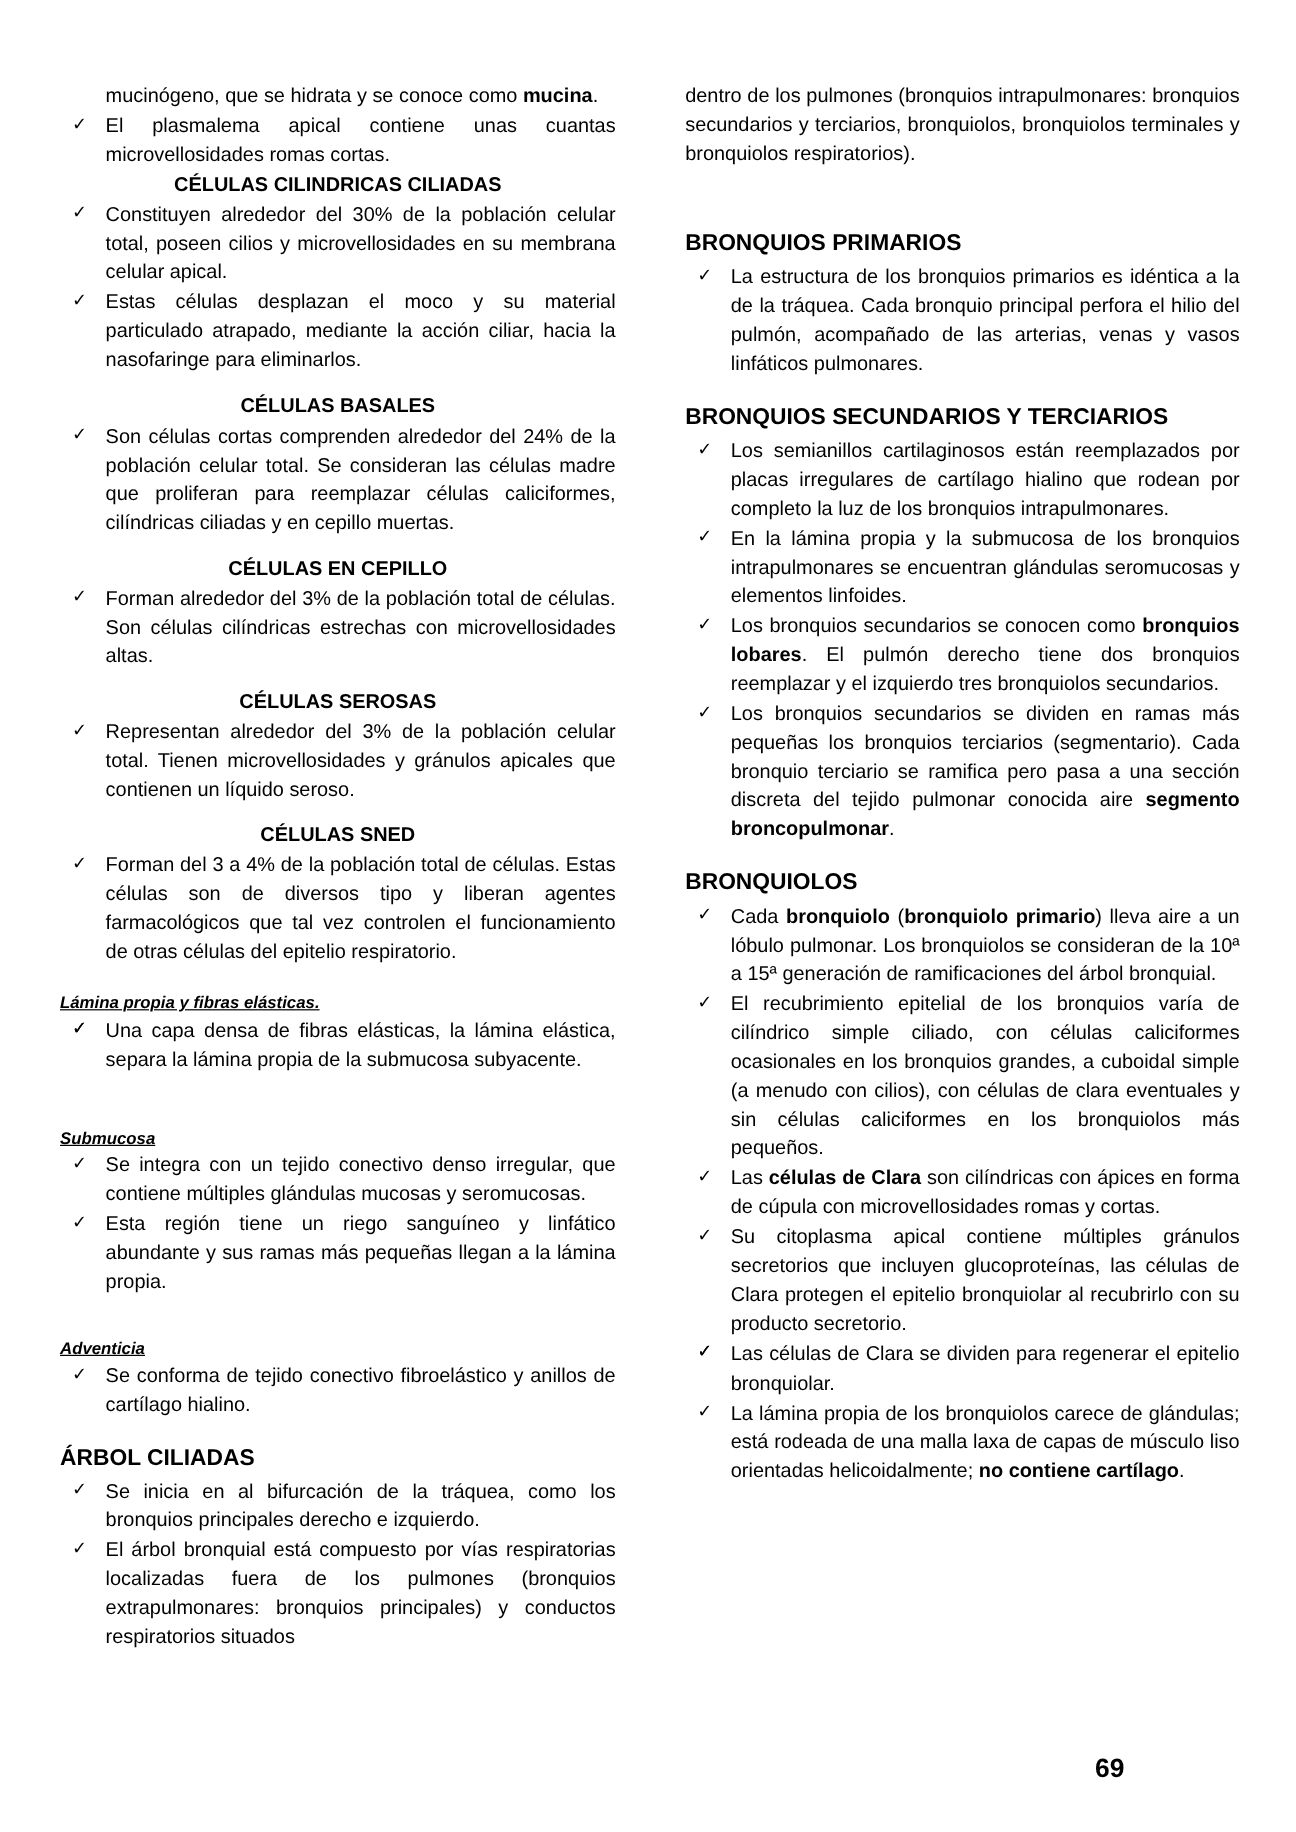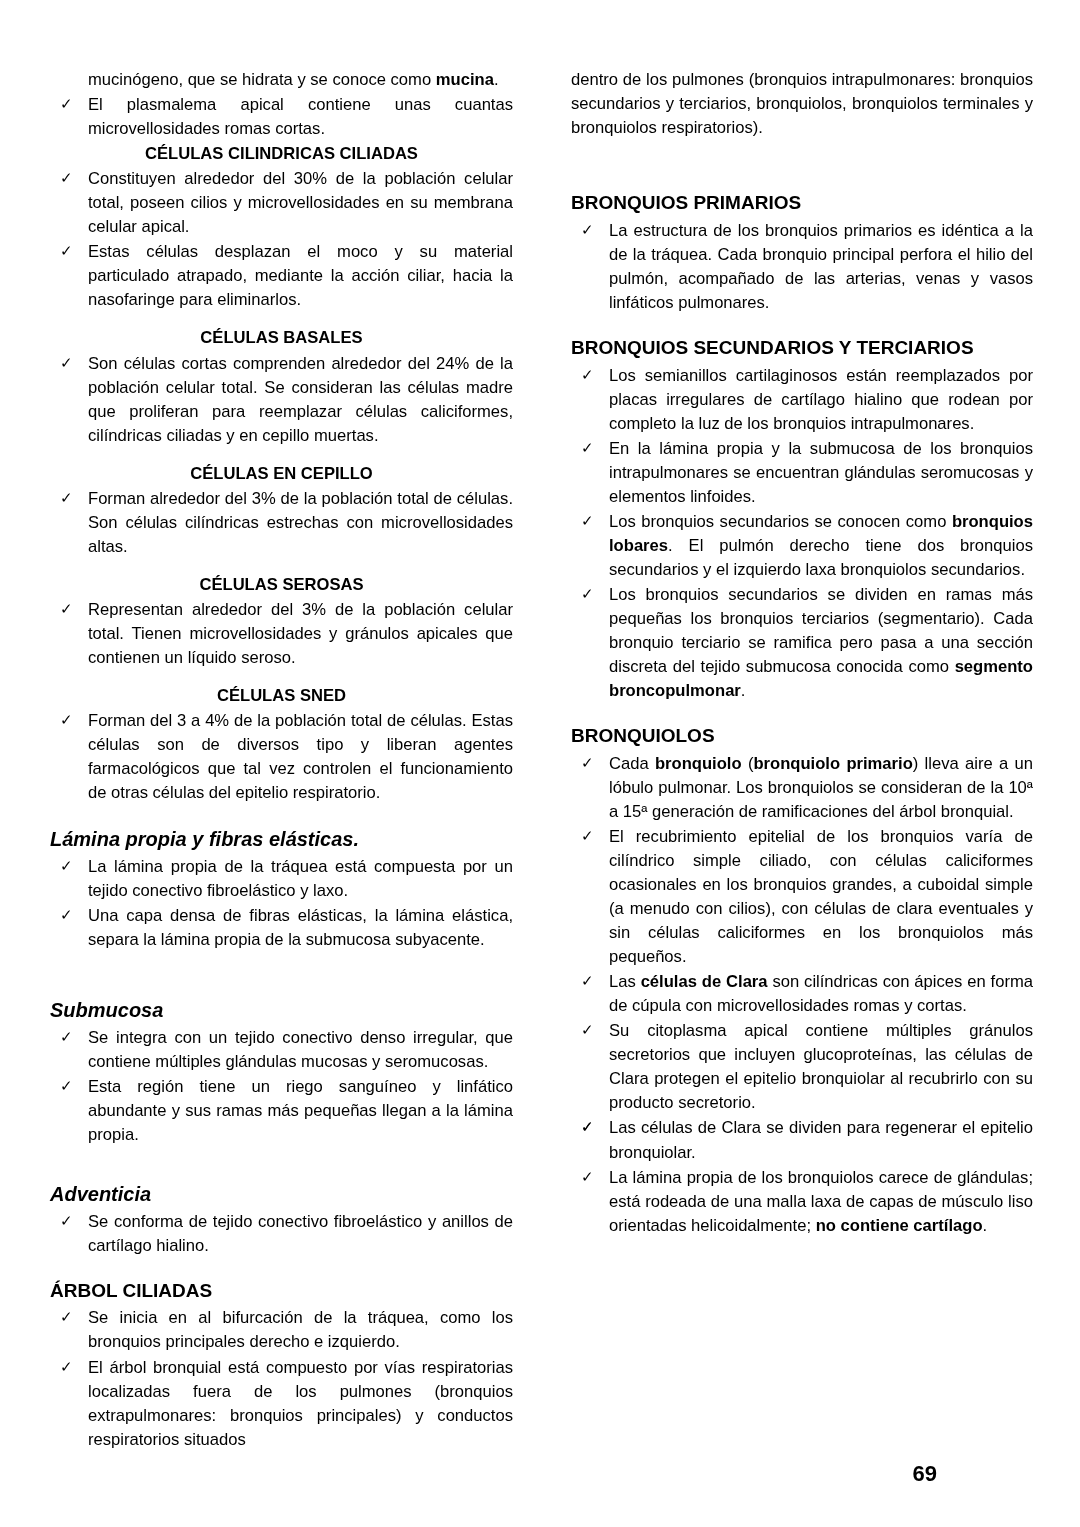--- a/index.html
+++ b/index.html
@@ -49,23 +49,24 @@
     margin-top: 0;
   }
   .heading-lg {
     font-size: 19px;
     font-weight: bold;
     line-height: 1.4;
     margin-top: 20px;
     margin-bottom: 2px;
   }
   .heading-italic {
-    font-size: 20px;
+    font-size: 14px;
     font-weight: bold;
     font-style: italic;
+    text-decoration: underline;
     line-height: 1.45;
     margin-top: 20px;
     margin-bottom: 1px;
   }
   .list {
     list-style: none;
   }
   .list li {
     position: relative;
     padding-left: 38px;
@@ -137,21 +138,21 @@
             <li><span class="tick">✓</span><span>Representan alrededor del 3% de la población celular total. Tienen microvellosidades y gránulos apicales que contienen un líquido seroso.</span></li>
           </ul>
           <h3 class="heading">CÉLULAS SNED</h3>
           <ul class="list">
             <li><span class="tick">✓</span><span>Forman del 3 a 4% de la población total de células. Estas células son de diversos tipo y liberan agentes farmacológicos que tal vez controlen el funcionamiento de otras células del epitelio respiratorio.</span></li>
           </ul>
         </div>
 
       <h3 class="heading-italic">Lámina propia y fibras elásticas.</h3>
       <ul class="list" id="lamina-list">
-          <li><span class="tick">✓</span><span>La lámina propia de la tráquea está compuesta por un tejido conectivo fibroelástico y laxo.</span></li>
+          <li><span class="tick">✓</span></li>
           <li><span class="tick">✓</span><span>Una capa densa de fibras elásticas, la lámina elástica, separa la lámina propia de la submucosa subyacente.</span></li>
         </ul>
 
       <div class="spacer-md"></div>
       <h3 class="heading-italic">Submucosa</h3>
       <ul class="list" id="submucosa-list">
           <li><span class="tick">✓</span><span>Se integra con un tejido conectivo denso irregular, que contiene múltiples glándulas mucosas y seromucosas.</span></li>
           <li><span class="tick">✓</span><span>Esta región tiene un riego sanguíneo y linfático abundante y sus ramas más pequeñas llegan a la lámina propia.</span></li>
         </ul>
 
@@ -176,22 +177,22 @@
       <div class="spacer-lg"></div>
       <h3 class="heading-lg">BRONQUIOS PRIMARIOS</h3>
       <ul class="list" id="primarios-list">
           <li><span class="tick">✓</span><span>La estructura de los bronquios primarios es idéntica a la de la tráquea. Cada bronquio principal perfora el hilio del pulmón, acompañado de las arterias, venas y vasos linfáticos pulmonares.</span></li>
         </ul>
 
       <h3 class="heading-lg">BRONQUIOS SECUNDARIOS Y TERCIARIOS</h3>
       <ul class="list" id="secundarios-list">
           <li><span class="tick">✓</span><span><span>Los semianillos cartilaginosos están reemplazados por placas irregulares de cartílago hialino que rodean por completo la luz de los bronquios intrapulmonares.</span></span></li>
           <li><span class="tick">✓</span><span><span>En la lámina propia y la submucosa de los bronquios intrapulmonares se encuentran glándulas seromucosas y elementos linfoides.</span></span></li>
-          <li><span class="tick">✓</span><span><span>Los bronquios secundarios se conocen como </span><span class="b">bronquios lobares</span><span>. El pulmón derecho tiene dos bronquios secundarios y el izquierdo laxa bronquiolos secundarios.</span></span></li>
-          <li><span class="tick">✓</span><span><span>Los bronquios secundarios se dividen en ramas más pequeñas los bronquios terciarios (segmentario). Cada bronquio terciario se ramifica pero pasa a una sección discreta del tejido submucosa conocida como </span><span class="b">segmento broncopulmonar</span><span>.</span></span></li>
+          <li><span class="tick">✓</span><span><span>Los bronquios secundarios se conocen como </span><span class="b">bronquios lobares</span><span>. El pulmón derecho tiene dos bronquios reemplazar y el izquierdo tres bronquiolos secundarios.</span></span></li>
+          <li><span class="tick">✓</span><span><span>Los bronquios secundarios se dividen en ramas más pequeñas los bronquios terciarios (segmentario). Cada bronquio terciario se ramifica pero pasa a una sección discreta del tejido pulmonar conocida aire </span><span class="b">segmento broncopulmonar</span><span>.</span></span></li>
         </ul>
 
       <h3 class="heading-lg">BRONQUIOLOS</h3>
       <ul class="list" id="bronquiolos-list">
           <li><span class="tick">✓</span><span><span>Cada </span><span class="b">bronquiolo</span><span> (</span><span class="b">bronquiolo primario</span><span>) lleva aire a un lóbulo pulmonar. Los bronquiolos se consideran de la 10ª a 15ª generación de ramificaciones del árbol bronquial.</span></span></li>
           <li><span class="tick">✓</span><span><span>El recubrimiento epitelial de los bronquios varía de cilíndrico simple ciliado, con células caliciformes ocasionales en los bronquios grandes, a cuboidal simple (a menudo con cilios), con células de clara eventuales y sin células caliciformes en los bronquiolos más pequeños.</span></span></li>
           <li><span class="tick">✓</span><span><span>Las </span><span class="b">células de Clara</span><span> son cilíndricas con ápices en forma de cúpula con microvellosidades romas y cortas.</span></span></li>
           <li><span class="tick">✓</span><span><span>Su citoplasma apical contiene múltiples gránulos secretorios que incluyen glucoproteínas, las células de Clara protegen el epitelio bronquiolar al recubrirlo con su producto secretorio.</span></span></li>
           <li><span class="tick">✓</span></li>
           <li><span class="tick">✓</span><span><span>Las células de Clara se dividen para regenerar el epitelio bronquiolar.</span></span></li>

